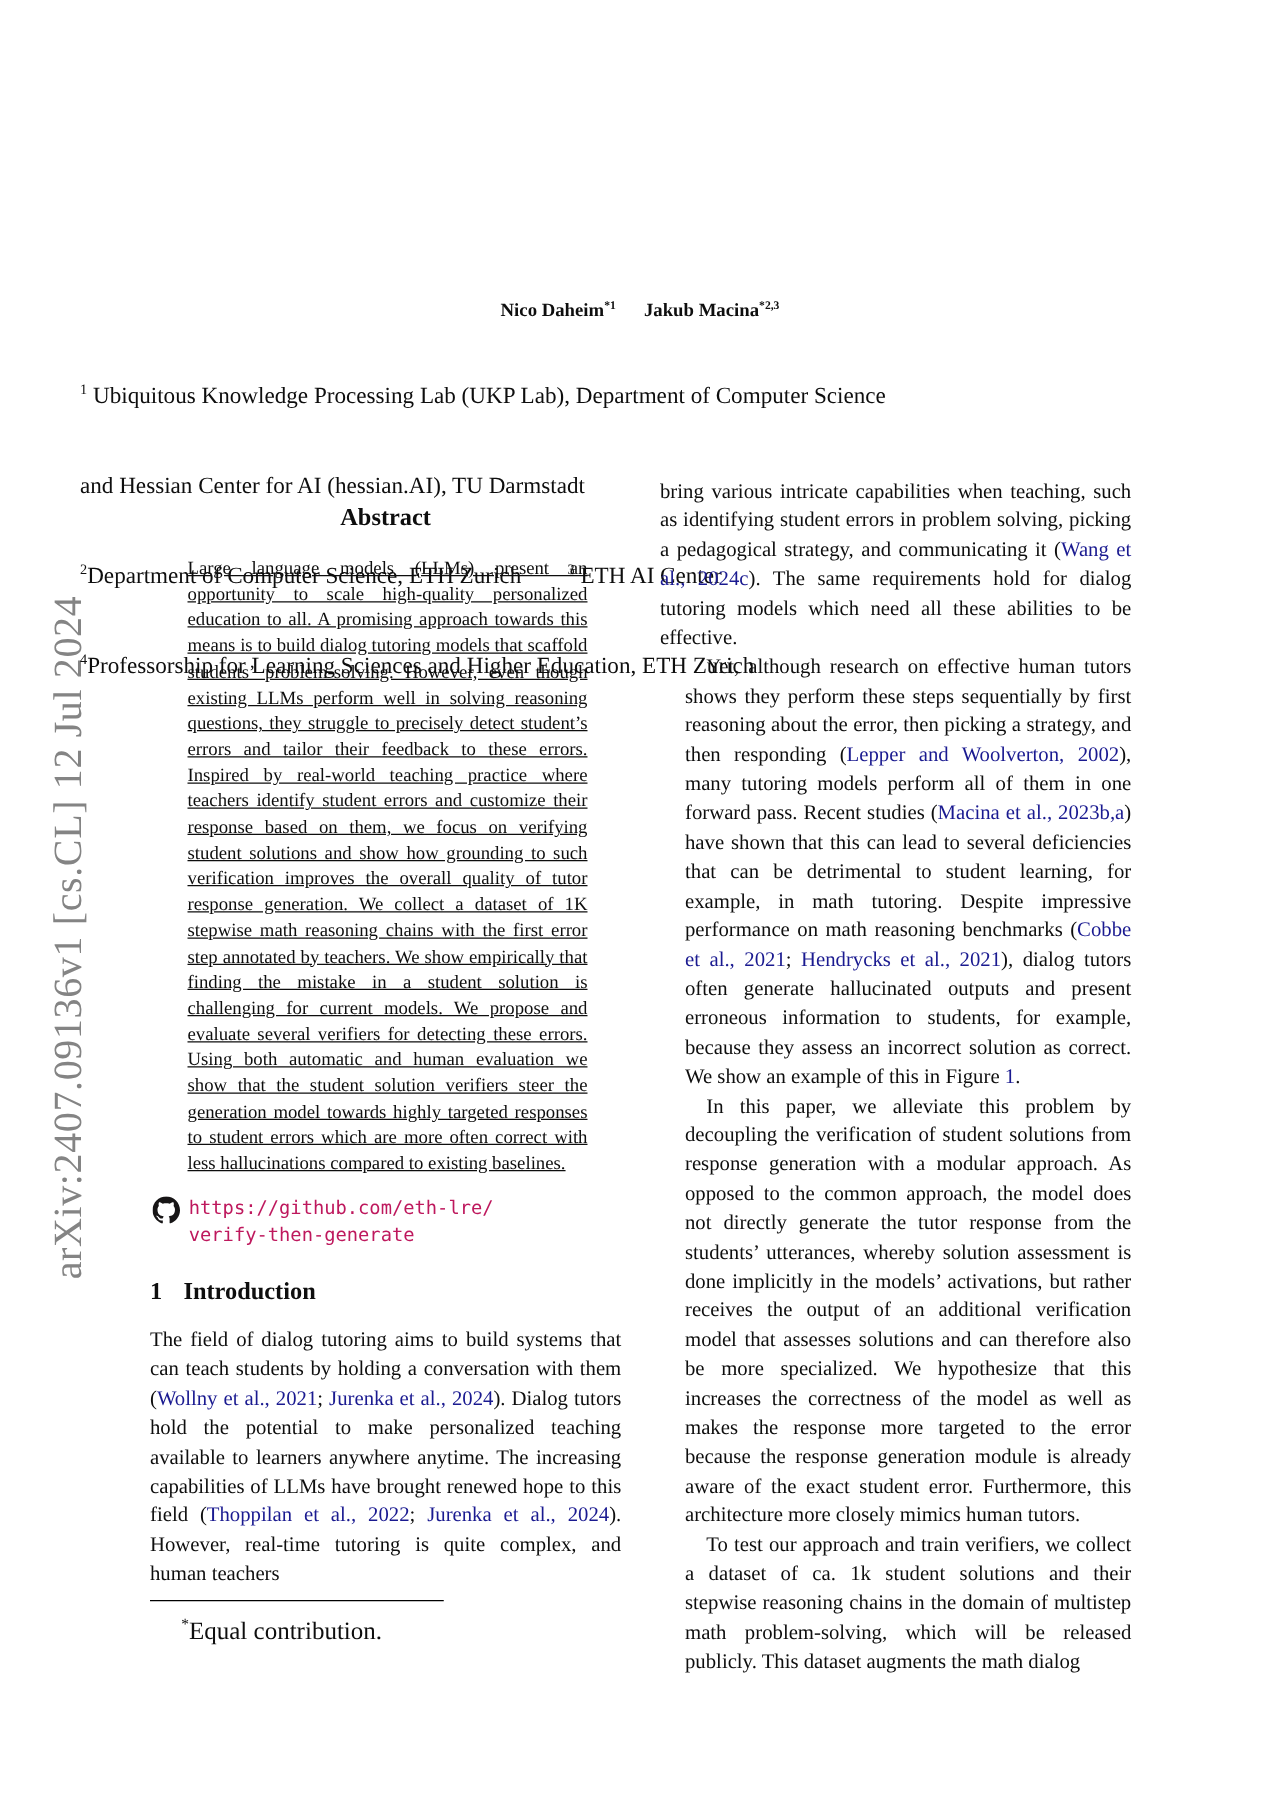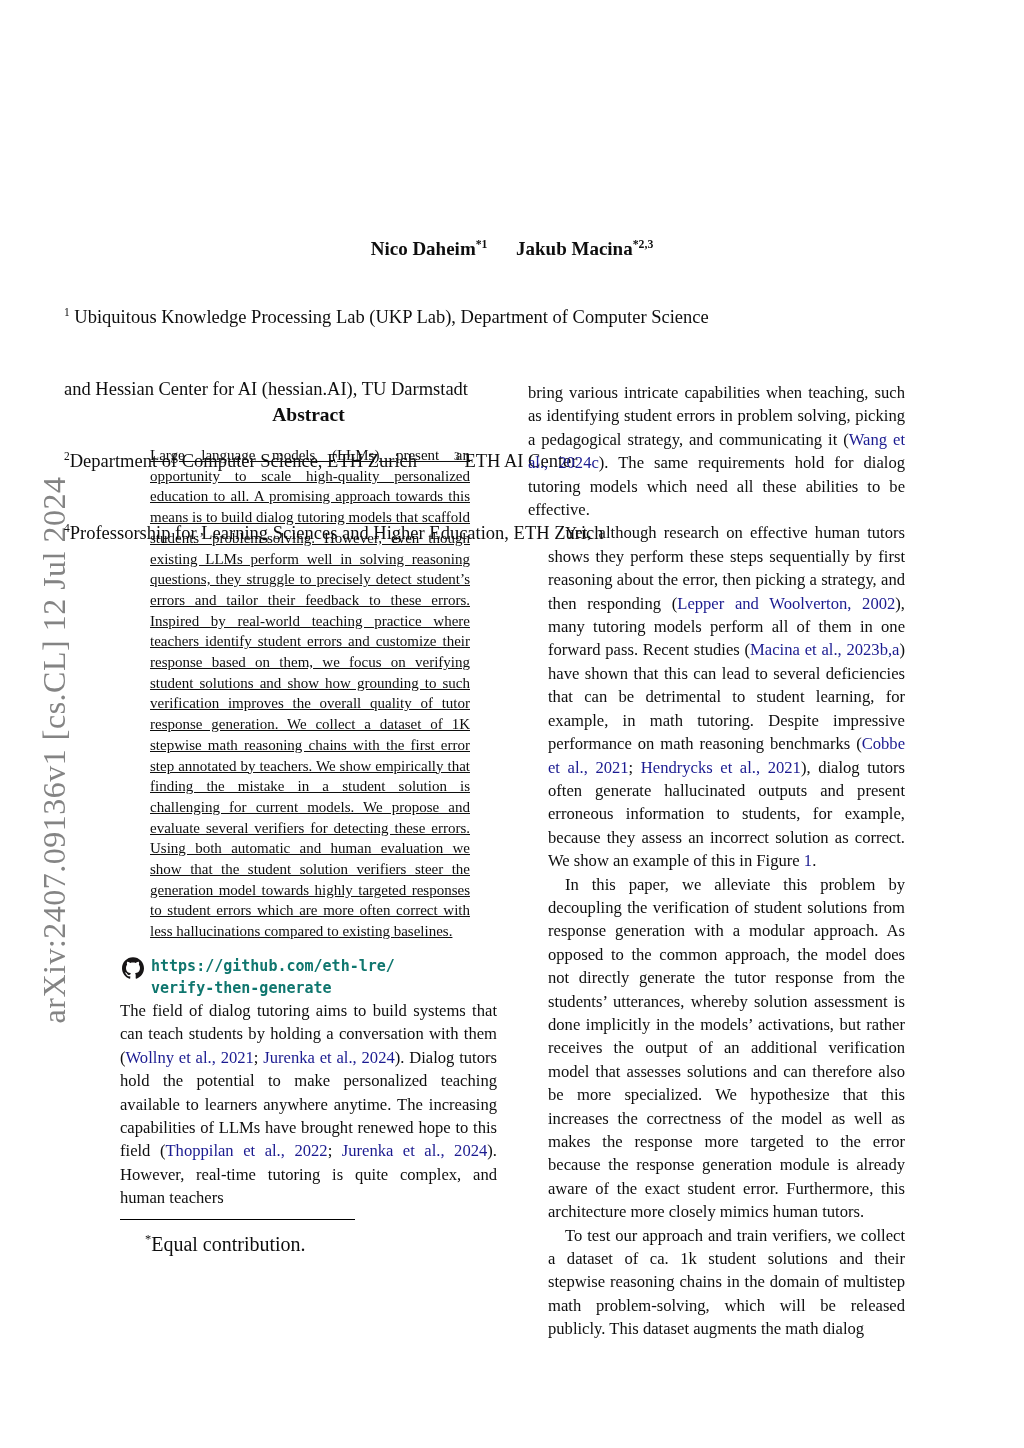--- a/index.html
+++ b/index.html
@@ -24,21 +24,21 @@
     color: #848484;
   }
 
   
   .title {
     position: absolute; top: 112px; left: 60px; width: 904px;
     text-align: center; font-weight: bold; font-size: 24px; line-height: 28px;
   }
   .authors {
     position: absolute; top: 184px; left: 60px; width: 904px;
-    text-align: center; font-weight: bold; font-size: 19px; line-height: 26px;
+    text-align: center; font-weight: bold; font-size: 15px; line-height: 26px;
     white-space: pre-wrap;
   }
   .affiliations {
     position: absolute; top: 257px; left: 64px; width: 904px;
     font-size: 18.5px; line-height: 24px;
     white-space: pre-wrap;
   }
   sup { font-size: 62%; line-height: 0; }
 
   
@@ -54,21 +54,21 @@
 
   .github {
     margin: 13px 0 0 2px;
     display: flex; align-items: flex-start; gap: 7px;
     font-family: "DejaVu Sans Mono", monospace;
     font-size: 15px; line-height: 22px;
     color: #2323b4;
   }
   .github-icon { flex: 0 0 auto; width: 22px; height: 22px; margin-top: 2px; }
   .github-icon svg { display: block; width: 22px; height: 22px; fill: #171516; }
-  .github a { color: #0f766e; text-decoration: none; font-weight: bold; }
+  .github a { color: #be185d; text-decoration: none; }
 
   .section-heading { font-size: 19.5px; font-weight: bold; margin: 24px 0 15px 0; }
   .section-num { display: inline-block; margin-right: 17px; }
 
   .body-par {
     font-size: 16.6px; line-height: 23.4px; text-align: justify; margin: 0;
     hyphens: auto; -webkit-hyphens: auto;
   }
   .indent { text-indent: 17px; margin-left: 20px; }
 
@@ -108,20 +108,23 @@
         <svg viewBox="0 0 24 24" aria-hidden="true">
             <path d="M12 .297c-6.63 0-12 5.373-12 12 0 5.303 3.438 9.8 8.205 11.385.6.113.82-.258.82-.577 0-.285-.01-1.04-.015-2.04-3.338.724-4.042-1.61-4.042-1.61-.546-1.387-1.333-1.757-1.333-1.757-1.087-.744.084-.729.084-.729 1.205.084 1.838 1.236 1.838 1.236 1.07 1.835 2.809 1.305 3.495.998.108-.776.417-1.305.76-1.605-2.665-.3-5.466-1.332-5.466-5.93 0-1.31.465-2.38 1.235-3.22-.135-.303-.54-1.523.105-3.176 0 0 1.005-.322 3.3 1.23.96-.267 1.98-.399 3-.405 1.02.006 2.04.138 3 .405 2.28-1.552 3.285-1.23 3.285-1.23.645 1.653.24 2.873.12 3.176.765.84 1.23 1.91 1.23 3.22 0 4.61-2.805 5.625-5.475 5.92.42.36.81 1.096.81 2.22 0 1.606-.015 2.896-.015 3.286 0 .315.21.69.825.57C20.565 22.092 24 17.592 24 12.297c0-6.627-5.373-12-12-12z"></path>
           </svg>
       </span>
       <a href="#">
         <div>https://github.com/eth-lre/</div>
         <div>verify-then-generate</div>
       </a>
     </div>
 
+    <h2 class="section-heading">
+      <span class="section-num">1</span><span>Introduction</span>
+    </h2>
 
     <p class="body-par">The field of dialog tutoring aims to build systems that can teach students by holding a conversation with them (<span class="cite">Wollny et al., 2021</span>; <span class="cite">Jurenka et al., 2024</span>). Dialog tutors hold the potential to make personalized teaching available to learners anywhere anytime. The increasing capabilities of LLMs have brought renewed hope to this field (<span class="cite">Thoppilan et al., 2022</span>; <span class="cite">Jurenka et al., 2024</span>). However, real-time tutoring is quite complex, and human teachers</p>
 
     <div class="footnote">
       <div class="footnote-rule"></div>
       <p class="footnote-text"><sup>*</sup>Equal contribution.</p>
     </div>
   </div>
 
   <div class="col-right">

